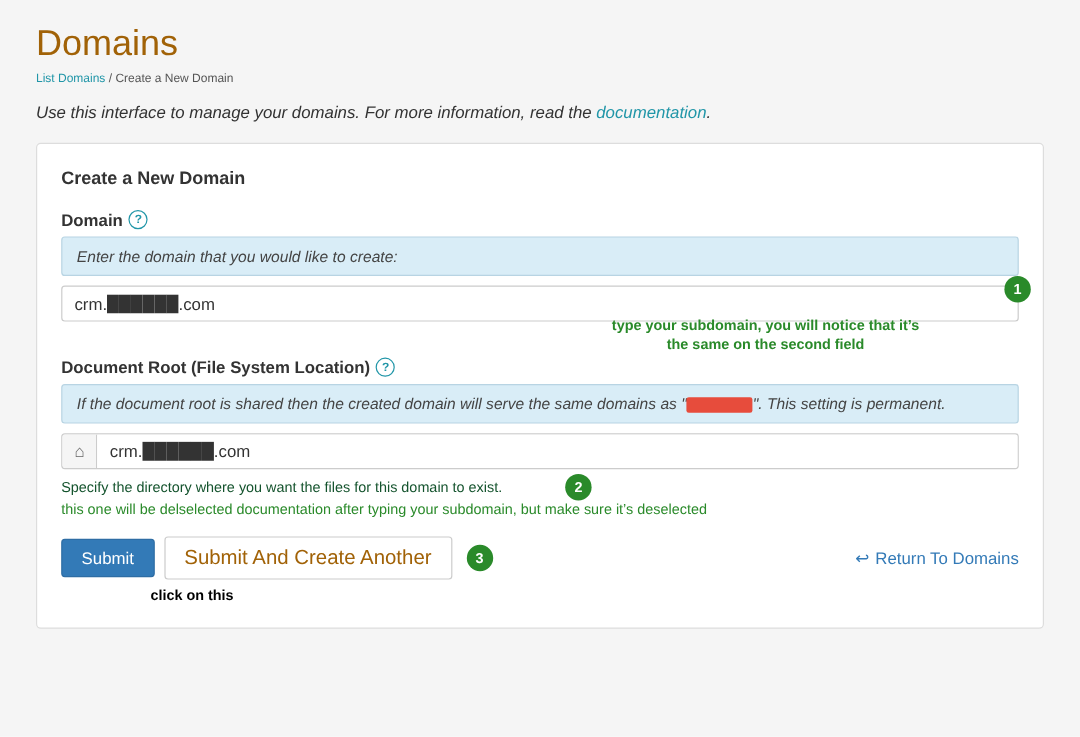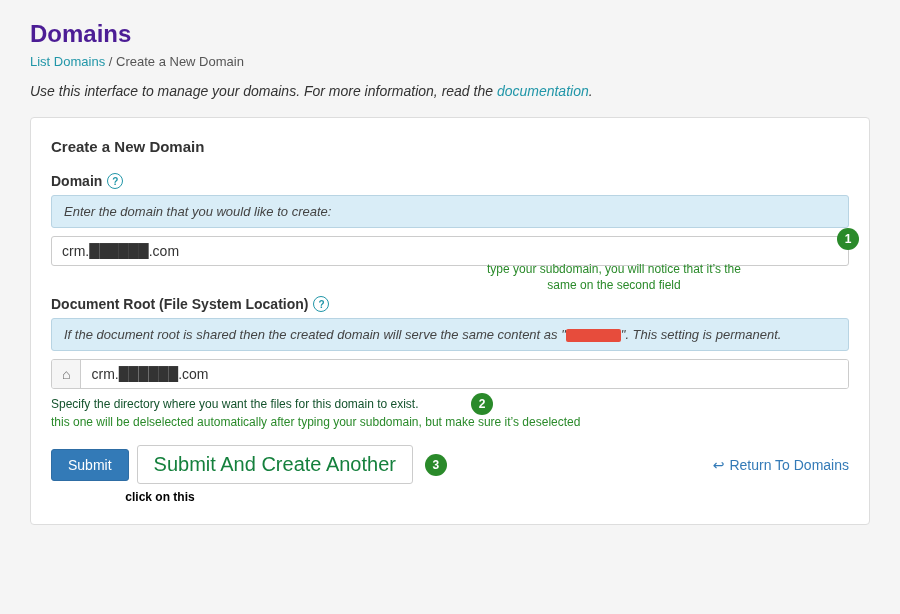--- a/index.html
+++ b/index.html
@@ -4,27 +4,27 @@
   <style>
     * { box-sizing: border-box; margin: 0; padding: 0; }
     body {
       font-family: Arial, sans-serif;
       font-size: 14px;
       background: #f5f5f5;
       color: #333;
       padding: 20px 30px;
     }
     h1 {
-      font-size: 24px;
-      font-weight: bold;
-      color: #4c1d95;
+      font-size: 30px;
+      font-weight: normal;
+      color: #a16207;
       margin-bottom: 6px;
     }
     .breadcrumb {
-      font-size: 13px;
+      font-size: 10px;
       margin-bottom: 14px;
       color: #555;
     }
     .breadcrumb a {
       color: #2196a8;
       text-decoration: none;
     }
     .breadcrumb span { color: #555; }
     .description {
       font-size: 14px;
@@ -151,25 +151,25 @@
       background: #337ab7;
       color: #fff;
       border: 1px solid #2e6da4;
       border-radius: 3px;
       padding: 7px 16px;
       font-size: 14px;
       cursor: pointer;
     }
     .btn-default {
       background: #fff;
-      color: #15803d;
+      color: #a16207;
       border: 1px solid #ccc;
       border-radius: 3px;
       padding: 7px 16px;
-      font-size: 20px;
+      font-size: 17px;
       cursor: pointer;
     }
     .return-link {
       color: #337ab7;
       text-decoration: none;
       font-size: 14px;
       display: flex;
       align-items: center;
       gap: 5px;
     }
@@ -217,49 +217,49 @@
       <span class="help-icon">?</span>
     </div>
     <div class="info-box">Enter the domain that you would like to create:</div>
     <div style="position:relative;">
       <input class="text-input" type="text" value="crm.██████.com" style="">
       
       <div class="annotation-bubble" style="top:-8px; right:-10px;">1</div>
     </div>
 
     <div style="position:relative; height:0; overflow:visible;">
-      <div style="position:absolute; left:428px; top:-18px; color:#2a8a2a; font-size:12px; font-weight:normal; max-width:270px; text-align:center; line-height:1.3;">type your subdomain, you will notice that it’s the same on the second field</div>
+      <div style="position:absolute; left:452px; top:-18px; color:#2a8a2a; font-size:12px; font-weight:bold; max-width:270px; text-align:center; line-height:1.3;">type your subdomain, you will notice that it’s the same on the second field</div>
     </div>
   </div>
 
   <div class="section-divider annotation-container" style="margin-top: 8px;">
     <div class="field-label">
       <span>Document Root (File System Location)</span>
       <span class="help-icon">?</span>
     </div>
     <div class="info-box">
-      <span>If the document root is shared then the created domain will serve the same content as "</span><span style="background:#e74c3c;color:transparent;min-width:55px;display:inline-block;height:13px;vertical-align:middle;border-radius:2px;"></span><span>". This setting is permanent.</span>
+      <span>If the document root is shared then the created domain will serve the same domains as "</span><span style="background:#e74c3c;color:transparent;min-width:55px;display:inline-block;height:13px;vertical-align:middle;border-radius:2px;"></span><span>". This setting is permanent.</span>
     </div>
 
 
     <div style="position:relative;">
       <div class="input-with-icon">
         <div class="input-icon-box">
           <span>⌂</span>
         </div>
         <input type="text" value="crm.██████.com" style="">
       </div>
 
       <div class="annotation-bubble" style="bottom:-26px; left:420px;">2</div>
     </div>
 
     <div class="hint-text" style="margin-top:4px;">
       <span>Specify the directory where you want the files for this domain to exist.</span>
     </div>
-    <div class="annotation-text">this one will be delselected automatically after typing your subdomain, but make sure it’s deselected</div>
+    <div class="annotation-text">this one will be delselected documentation after typing your subdomain, but make sure it’s deselected</div>
   </div>
 
   <div class="button-row">
     <div class="btn-group">
       <button class="btn-primary">Submit</button>
       <button class="btn-default">Submit And Create Another</button>
 
       <div style="position:relative; display:inline-block;">
         <div class="annotation-bubble" style="position:relative; display:inline-flex; margin-left:4px;">3</div>
       </div>

